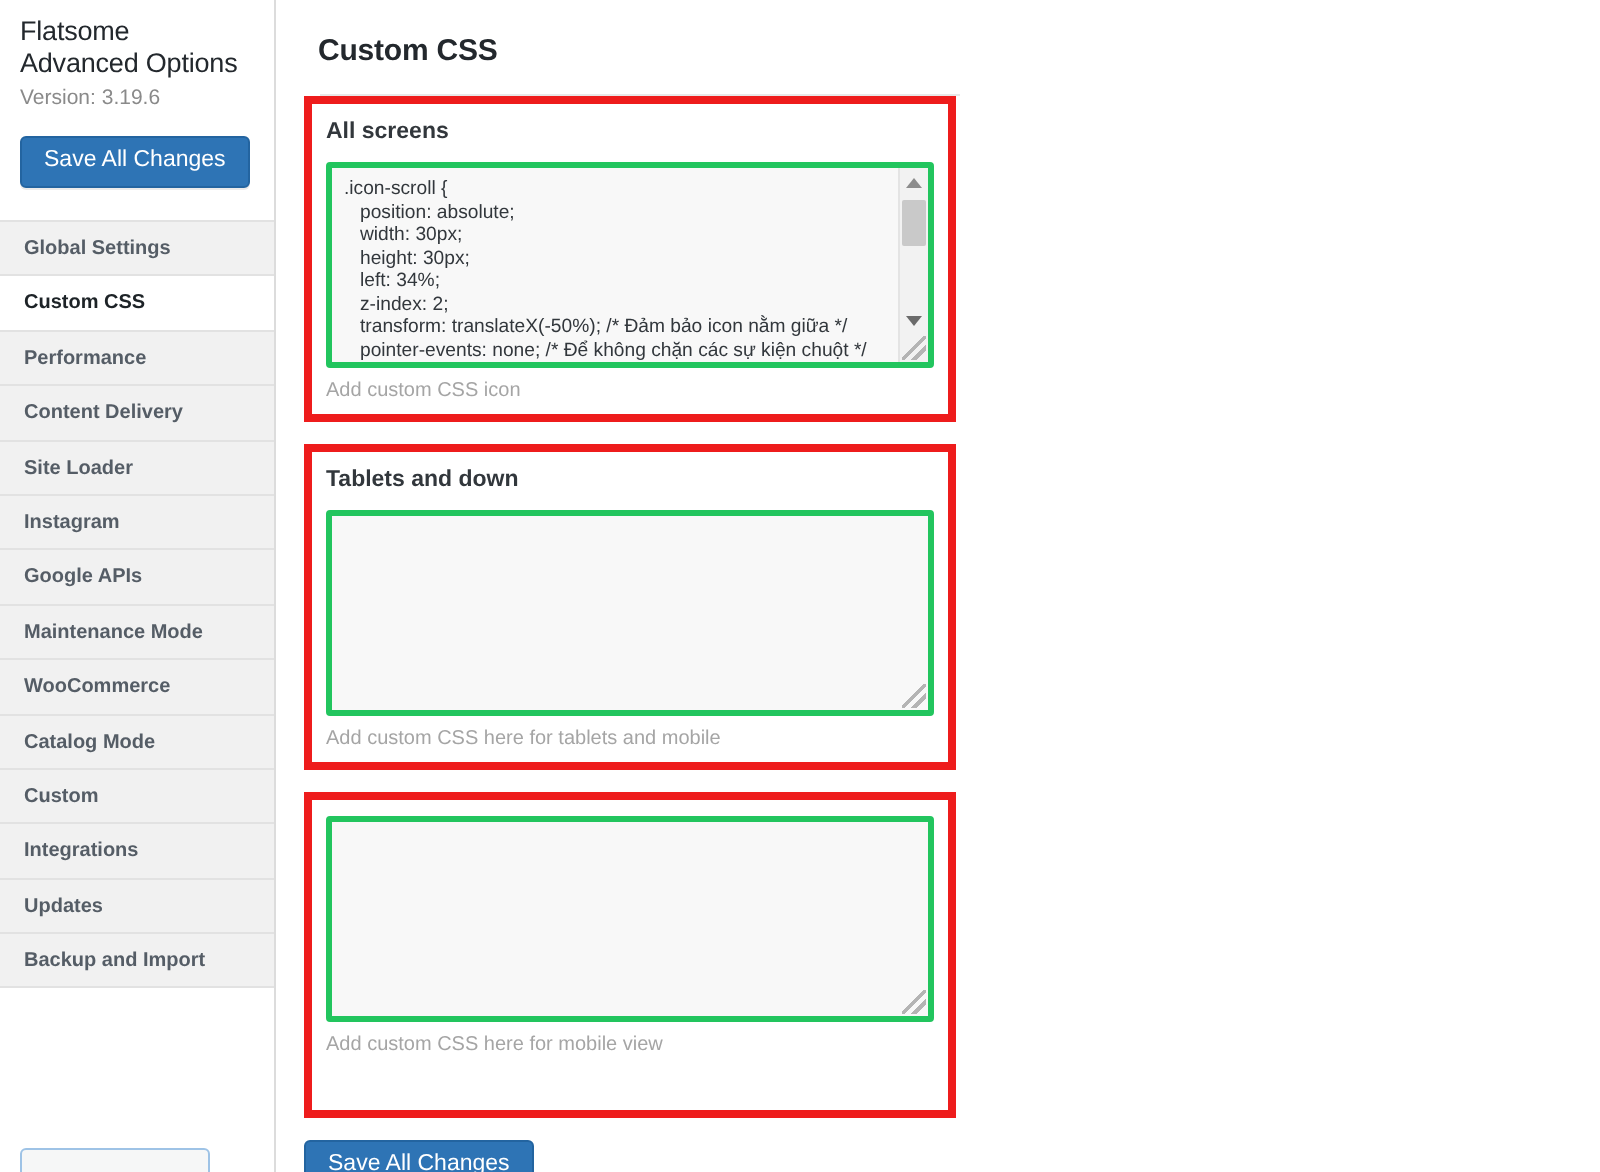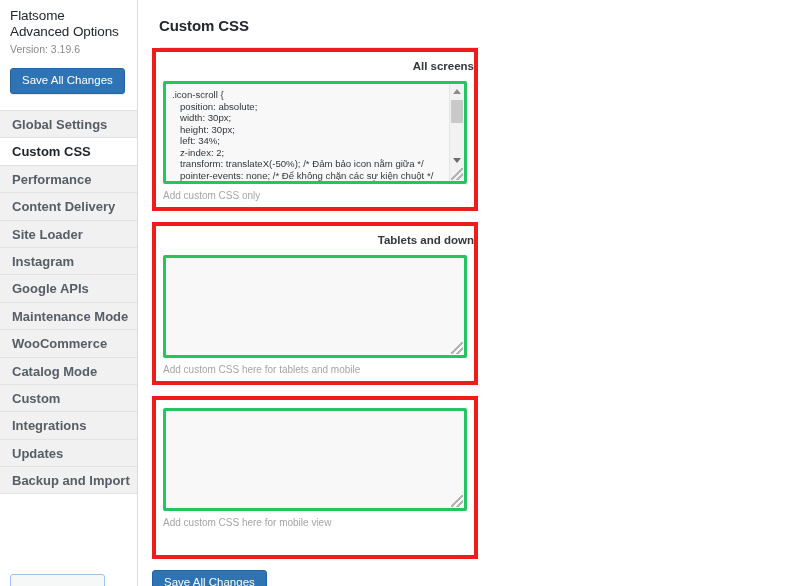--- a/index.html
+++ b/index.html
@@ -58,21 +58,21 @@
     box-shadow: 0 1px 0 rgba(0,0,0,0.08);
   }
   .menu {
     margin-top: 16px;
     border-top: 1px solid #e2e2e2;
   }
   .menu-item {
     height: 27.4px;
     line-height: 27.4px;
     padding-left: 12px;
-    font-size: 13px;
+    font-size: 10px;
     font-weight: bold;
     color: #555d66;
     background: #f1f1f1;
     border-bottom: 1px solid #e2e2e2;
     cursor: pointer;
     white-space: nowrap;
     overflow: hidden;
   }
   .menu-item.active {
     background: #ffffff;
@@ -124,21 +124,20 @@
   .field-group.g1 { top: 48px;  height: 163px; }
   .field-group.g2 { top: 222px; height: 163px; }
   .field-group.g3 { top: 396px; height: 163px; }
 
   .field-label {
     font-size: 11.5px;
     font-weight: bold;
     color: #32373c;
     padding: 7px 0 0 7px;
     line-height: 14px;
-    text-align: right;
   }
   .ta-wrap {
     position: relative;
     margin: 8px 7px 0 7px;
   }
   .textarea {
     position: relative;
     width: 100%;
     height: 103px;
     background: #f8f8f8;
@@ -283,21 +282,21 @@
               <div class="tri up"></div>
             </div>
           <div class="sb-thumb"></div>
           <div class="sb-arrow down">
               <div class="tri down"></div>
             </div>
         </div>
         <div class="resize-grip"></div>
       </div>
     </div>
-    <div class="help-text">Add custom CSS only</div>
+    <div class="help-text">Add custom CSS icon</div>
   </div>
 
   <div class="field-group g2">
     <div class="field-label">Tablets and down</div>
     <div class="ta-wrap">
       <div class="textarea empty">
         <div class="code"></div>
         <div class="resize-grip"></div>
       </div>
     </div>

